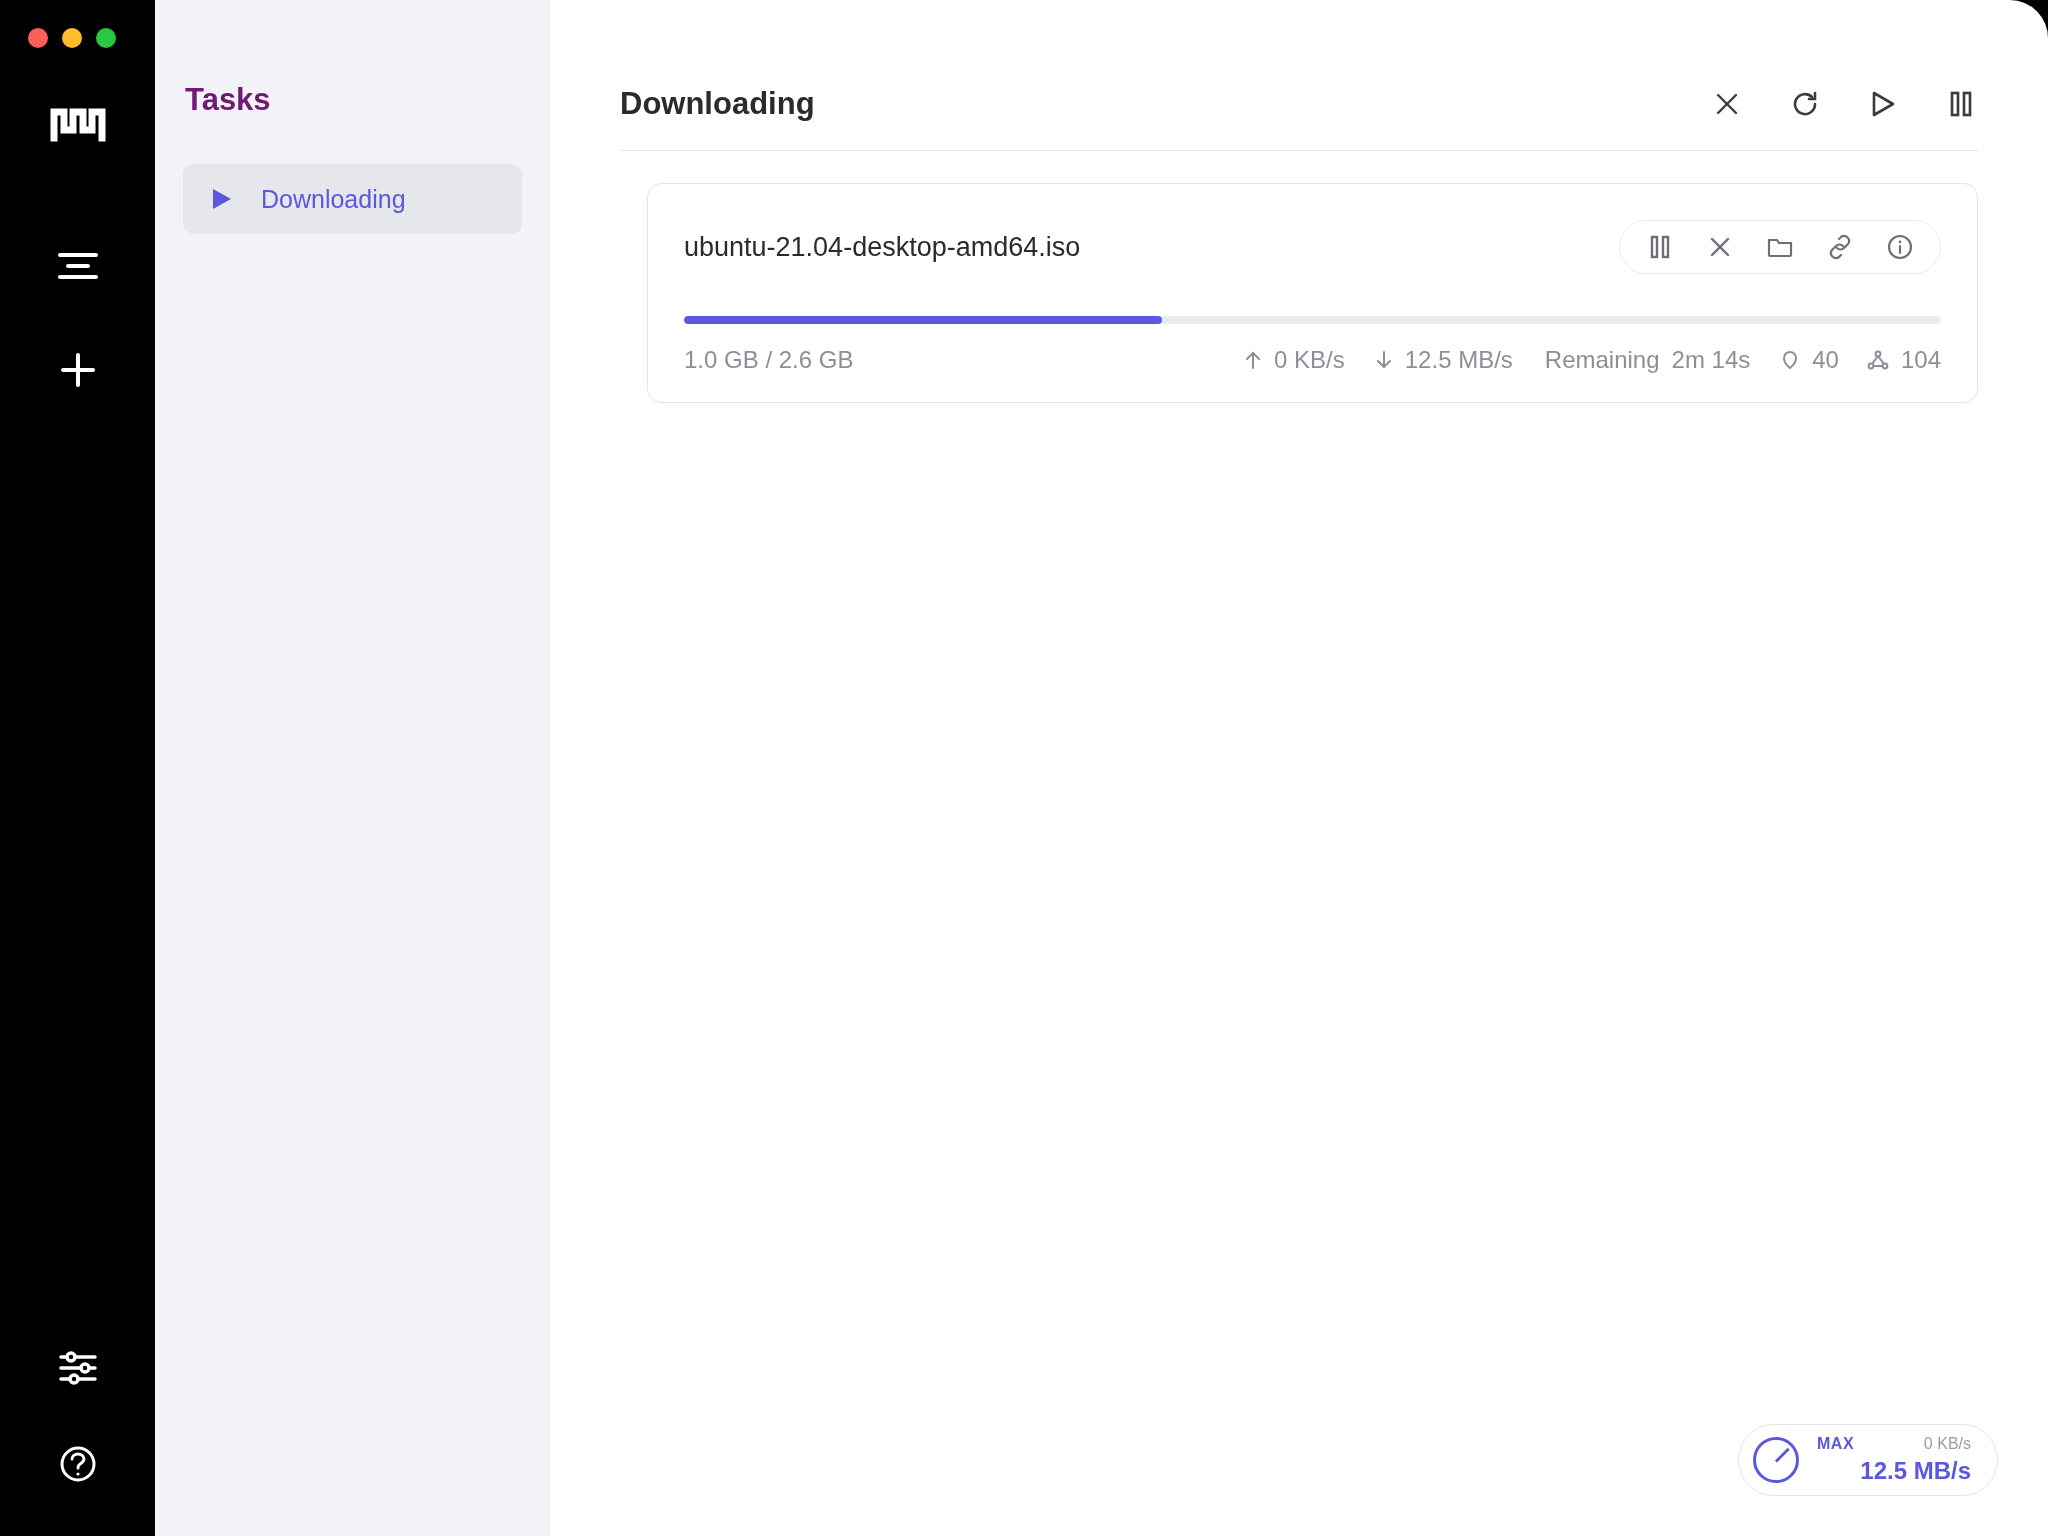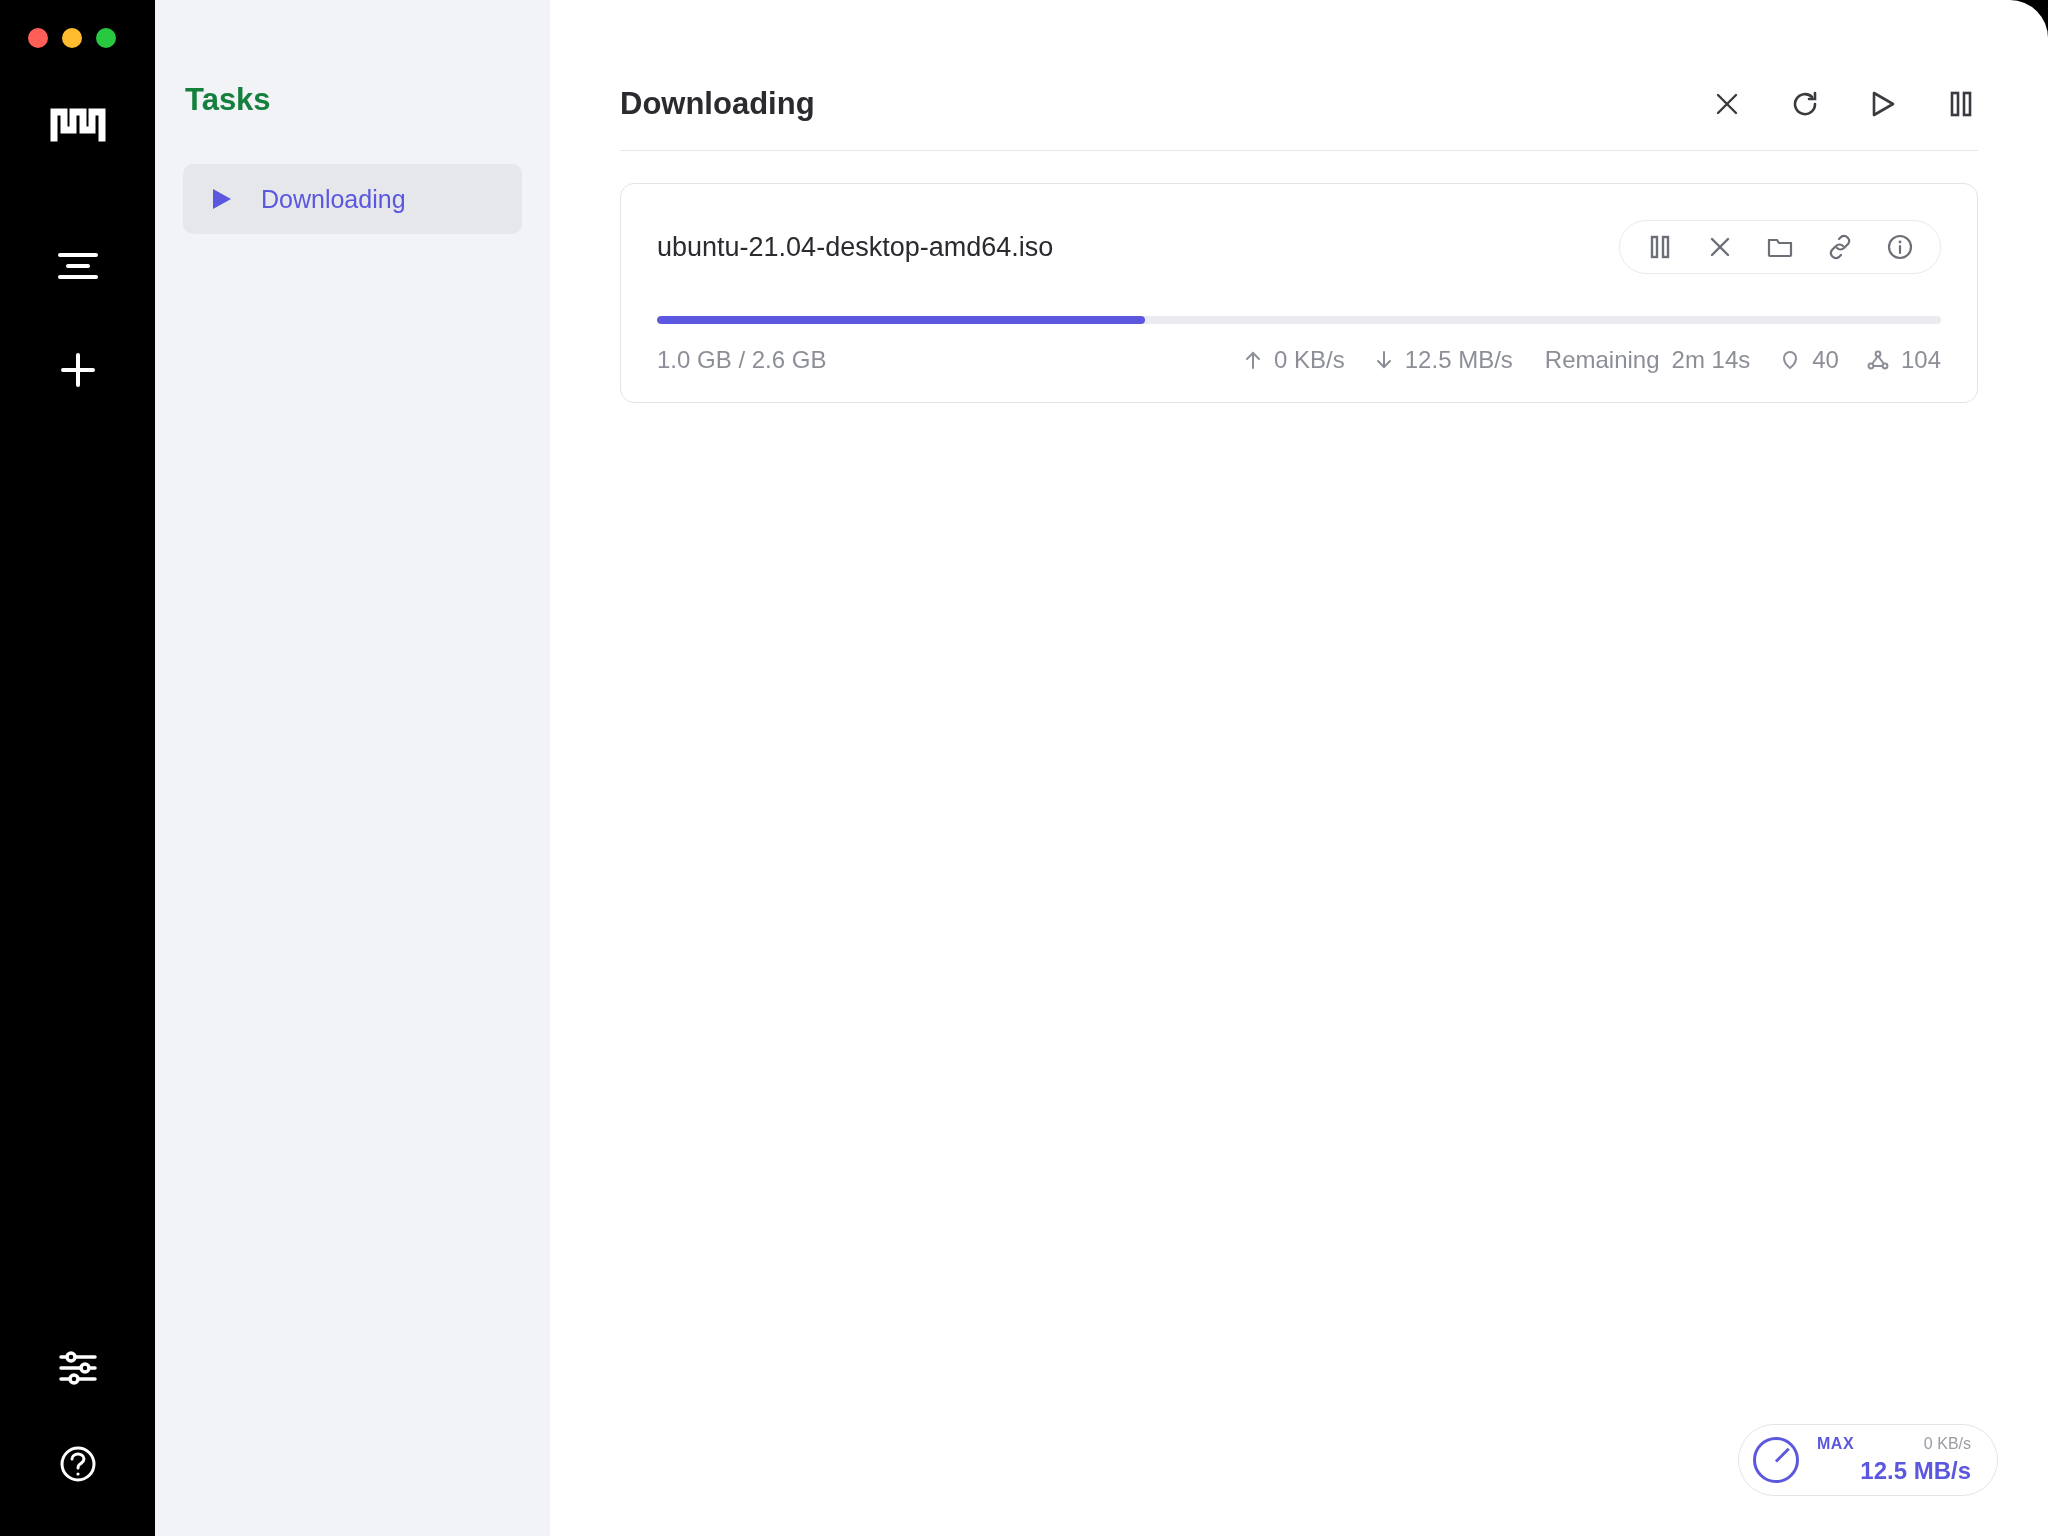--- a/index.html
+++ b/index.html
@@ -20,21 +20,21 @@
   .rail .btn { width: 56px; height: 56px; display:flex; align-items:center; justify-content:center; cursor:pointer; }
   .rail .spacer { flex: 1; }
   .rail .gap-lg { margin-top: 48px; }
   .rail svg { display:block; }
 
   
   .sidebar {
     width: 395px; height: 100%; background: #f2f3f6;
     padding: 82px 28px 0 28px;
   }
-  .sidebar h2 { font-size: 31px; font-weight: 600; color:#15803d; margin-bottom: 46px; padding-left:2px;}
+  .sidebar h2 { font-size: 31px; font-weight: 600; color:#701a75; margin-bottom: 46px; padding-left:2px;}
   .navitem {
     display:flex; align-items:center; gap: 26px;
     height: 70px; padding: 0 24px; border-radius: 10px;
     font-size: 25px; color:#33343a; cursor:pointer;
     margin-bottom: 18px;
   }
   .navitem.active { background:#e6e7eb; color:#5b57de; }
   .navitem.active .nicon { color:#5b57de; }
   .nicon { width:28px; height:28px; display:flex; align-items:center; justify-content:center; color:#3a3a40;}
   .navitem .label { font-weight: 500; }
@@ -42,21 +42,21 @@
   
   .main { flex:1; height:100%; padding: 82px 70px 0 70px; position:relative; }
   .topbar { display:flex; align-items:center; height:44px; margin-bottom:10px;}
   .topbar h1 { font-size:31px; font-weight:600; color:#2a2a2f;}
   .tb-actions { margin-left:auto; display:flex; gap:44px; }
   .ibtn { width:34px; height:34px; display:flex; align-items:center; justify-content:center; cursor:pointer; color:#3a3a40;}
   .divider { height:1px; background:#e6e7eb; margin-top:24px; margin-bottom:32px; }
 
   
   .card {
-    border:1px solid #e3e4ea; border-radius:14px; padding:36px 36px 28px 36px;
+    border:1px solid #e3e4ea; border-radius:14px; padding:36px 36px 28px 36px;margin-left:27px;
   }
   .card-top { display:flex; align-items:center; }
   .card-top .fname { font-size:27px; color:#2a2a2f; font-weight:500; }
   .card-top .mini {
     margin-left:auto; display:flex; gap:32px; align-items:center;
     border:1px solid #e9eaee; border-radius:999px; padding:12px 26px;
   }
   .mini .mbtn { width:28px; height:28px; display:flex; align-items:center; justify-content:center; cursor:pointer; color:#6d6f78;}
   .progress { height:8px; border-radius:4px; background:#ebecf1; margin-top:42px; overflow:hidden;}
   .progress .fill { height:100%; background:#5b57de; border-radius:4px; width:38%; }

